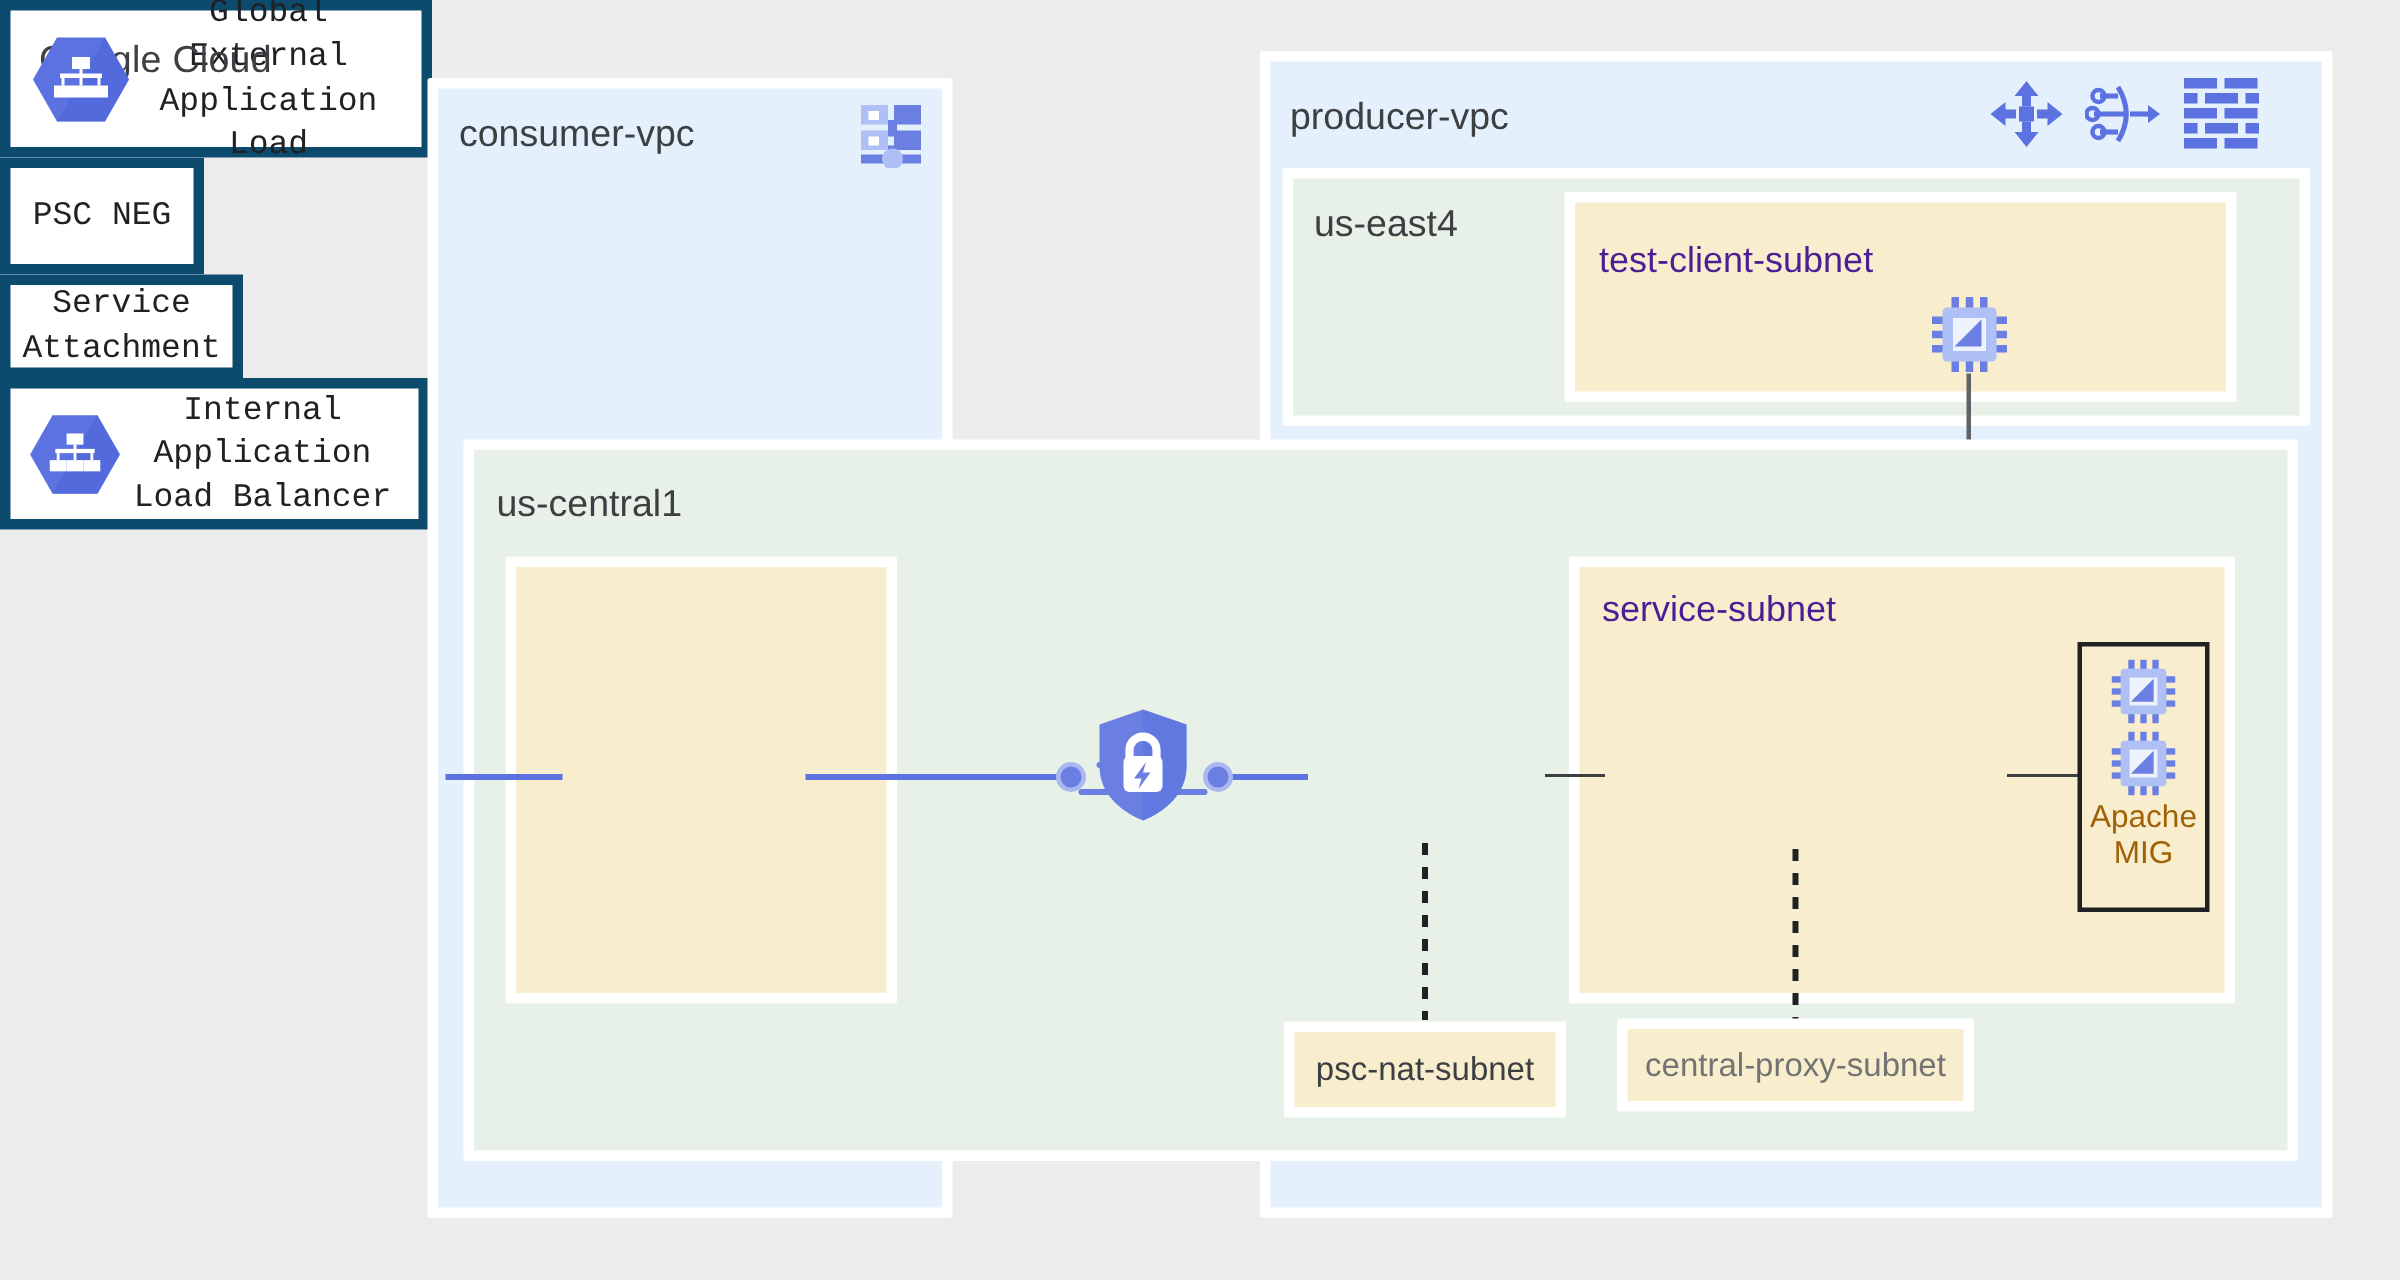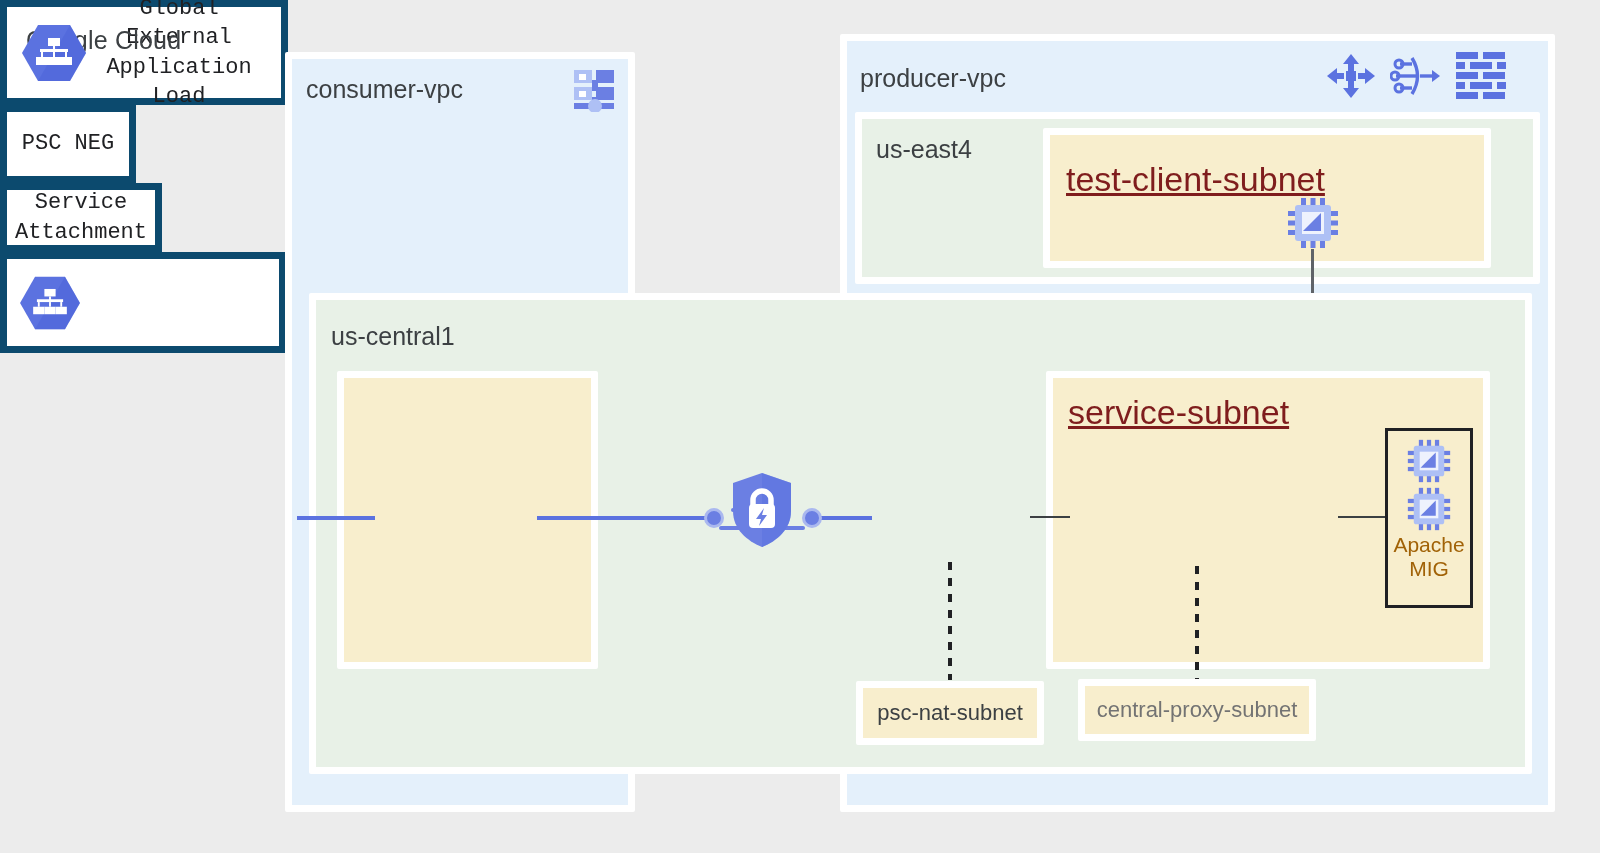--- a/index.html
+++ b/index.html
@@ -42,21 +42,21 @@
     position:absolute;font-size:25px;color:#3c4043;white-space:nowrap;
   }
 
   
   .subnet{
     background:#f8eecd;
     border:7px solid #ffffff;
     border-radius:2px;
   }
   .subnet-title{
-    position:absolute;font-size:34px;color:#7f1d1d;white-space:nowrap;text-decoration:underline;
+    position:absolute;font-size:24px;color:#4c1d95;white-space:nowrap;
   }
 
   
   .node{
     background:#ffffff;
     border:7px solid #0c4a6e;
     display:flex;align-items:center;justify-content:center;
     box-sizing:border-box;
     font-family:Liberation Mono, monospace;
   }
@@ -290,20 +290,24 @@
           <rect x="32" y="24" width="2" height="6"></rect>
           <rect x="19" y="27" width="28" height="3"></rect>
           <rect x="20" y="30" width="2" height="5"></rect>
           <rect x="32" y="30" width="2" height="5"></rect>
           <rect x="44" y="30" width="2" height="5"></rect>
           <rect x="15" y="35" width="12" height="8"></rect>
           <rect x="27" y="35" width="12" height="8"></rect>
           <rect x="39" y="35" width="12" height="8"></rect>
         </g>
       </svg>
+    </div>
+    <div class="node-text">
+      <div>Internal Application</div>
+      <div>Load Balancer</div>
     </div>
   </div>
 
   <div class="box" id="mig-box" style="left:1385px;top:428px;width:88px;height:180px;">
     <div style="width:44px;height:44px;margin-top:8px;">
       <svg width="44" height="44" viewBox="0 0 52 52">
         <g fill="#6b7fe3">
           <rect x="14" y="1" width="5" height="8"></rect>
             <rect x="23.5" y="1" width="5" height="8"></rect>
             <rect x="33" y="1" width="5" height="8"></rect>

